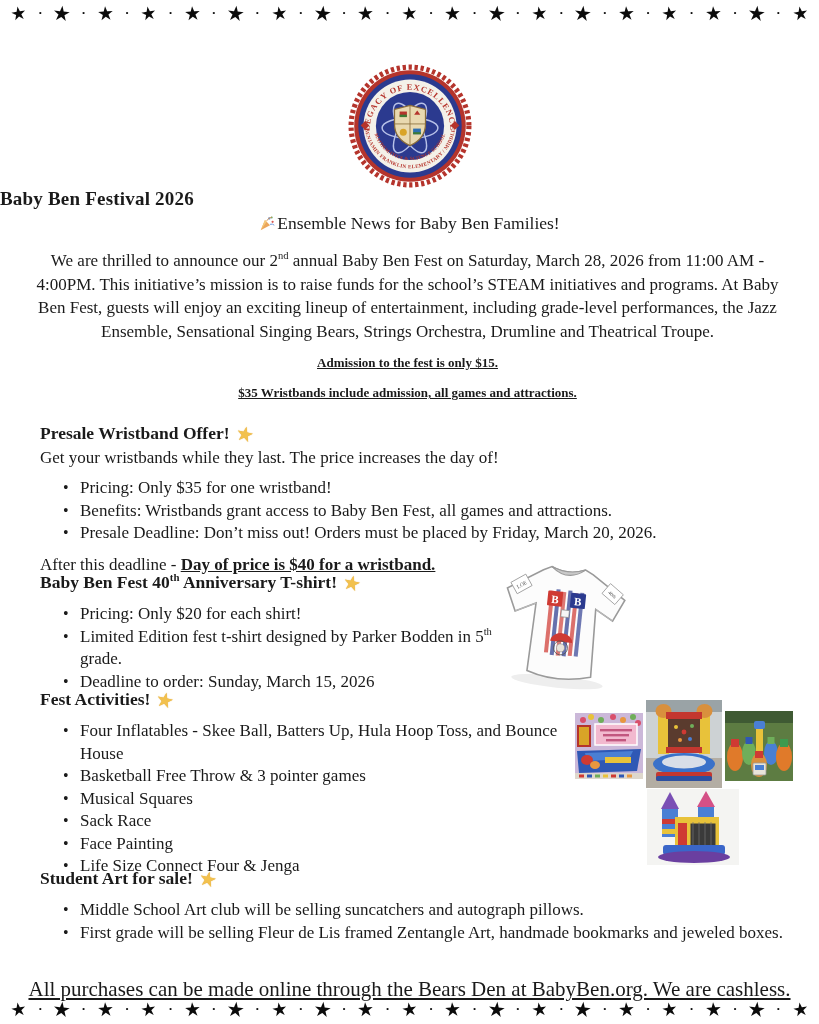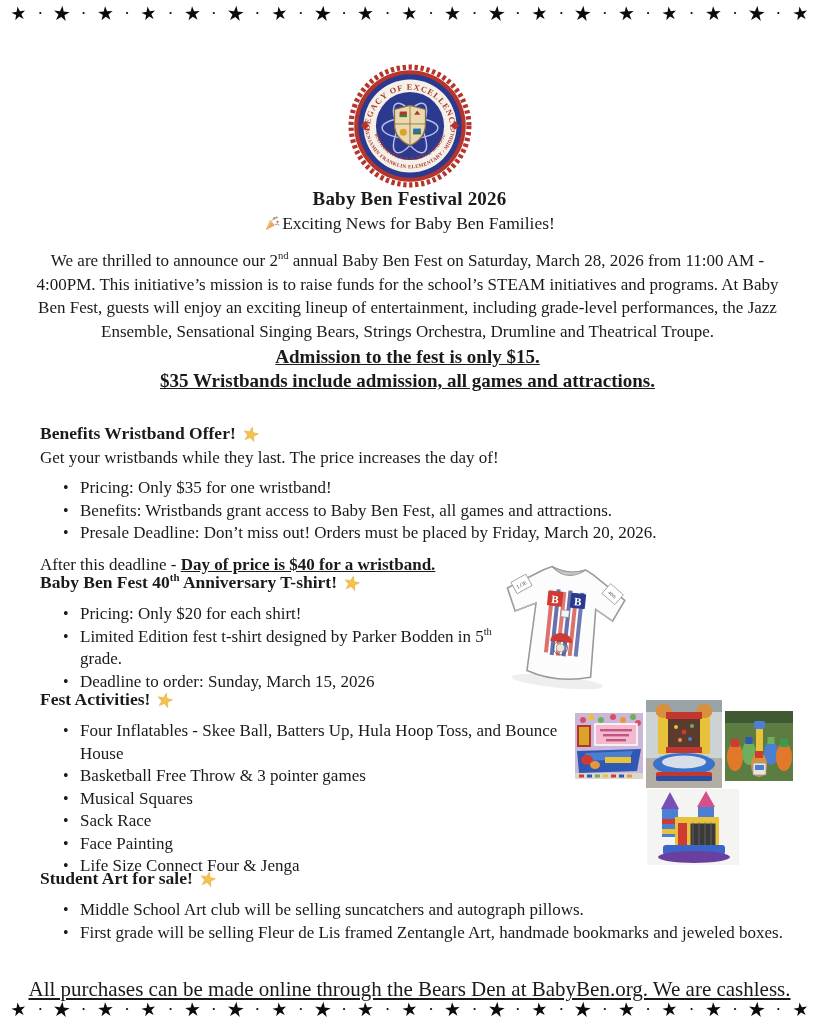--- a/index.html
+++ b/index.html
@@ -25,32 +25,32 @@
   .bstar:nth-child(4n+3){ transform:rotate(6deg) scale(1.08); }
   .bstar:nth-child(6n+1){ transform:rotate(-9deg) scale(0.95); }
   .bdot  { font-size:9px; color:#0b0b0b; line-height:1; }
 
   
   .seal { position:absolute; top:64px; left:50%; margin-left:-62px; width:124px; height:124px; }
 
   
   .title {
     position:absolute; top:188px; left:0; right:0;
-    text-align:center; font-weight:bold; font-size:19px; letter-spacing:0.2px;
+    text-align:left; font-weight:bold; font-size:19px; letter-spacing:0.2px;
   }
   .subtitle {
     position:absolute; top:213px; left:0; right:0;
     text-align:center; font-size:17.5px;
   }
   .popper-icon { display:inline-block; width:17px; height:17px; vertical-align:-3px; margin-right:1px; opacity:0.85; }
 
   
   .intro-block { position:absolute; top:249px; left:28px; right:32px; text-align:center; }
   .intro-text { font-size:17px; line-height:23.6px; }
-  .emph-line { font-size:19px; line-height:21px; font-weight:bold; text-decoration:underline; margin-top:3px; }
+  .emph-line { font-size:13px; line-height:21px; font-weight:bold; text-decoration:underline; margin-top:9px; }
 
   
   .section { position:absolute; left:40px; font-size:17px; }
   .sec-presale    { top:421px; right:30px; }
   .sec-tshirt     { top:570px; width:480px; }
   .sec-activities { top:687px; width:545px; }
   .sec-art        { top:866px; right:28px; }
 
   .sec-heading { font-weight:bold; font-size:17.5px; line-height:24px; }
   .hstar {
@@ -170,31 +170,31 @@
   <div class="title">Baby Ben Festival 2026</div>
   <div class="subtitle">
     <svg class="popper-icon" viewBox="0 0 20 20">
       <path d="M2 18 L7 6 L13 12 Z" fill="#e8973f"></path>
       <path d="M2 18 L7 6 L9 8 Z" fill="#f3c063"></path>
       <circle cx="12" cy="4" r="1.4" fill="#4a7fd4"></circle>
       <circle cx="16" cy="8" r="1.3" fill="#cf3a33"></circle>
       <circle cx="15" cy="3" r="1.1" fill="#3d9a4e"></circle>
       <path d="M13 11 Q16 10 18 12" stroke="#4a7fd4" stroke-width="1.1" fill="none"></path>
       <path d="M9 7 Q11 3 15 2.5" stroke="#cf8233" stroke-width="1.1" fill="none"></path>
-    </svg><span>Exciting News for Baby Ben Families!</span>
+    </svg><span>Ensemble News for Baby Ben Families!</span>
   </div>
 
   <div class="intro-block">
     <p class="intro-text"><span>We are thrilled to announce our 2</span><sup class="frac">nd</sup><span> annual Baby Ben Fest on Saturday, March 28, 2026 from 11:00 AM - 4:00PM. This initiative’s mission is to raise funds for the school’s STEAM initiatives and programs. At Baby Ben Fest, guests will enjoy an exciting lineup of entertainment, including grade-level performances, the Jazz Ensemble, Sensational Singing Bears, Strings Orchestra, Drumline and Theatrical Troupe.</span></p>
     <p class="emph-line">Admission to the fest is only $15.</p>
     <p class="emph-line">$35 Wristbands include admission, all games and attractions.</p>
   </div>
 
   <div class="section sec-presale">
-    <div class="sec-heading"><span>Benefits Wristband Offer!</span><span class="hstar">★</span></div>
+    <div class="sec-heading"><span>Presale Wristband Offer!</span><span class="hstar">★</span></div>
     <div class="sec-lede">Get your wristbands while they last. The price increases the day of!</div>
     <ul class="flyer-list">
       <li>Pricing: Only $35 for one wristband!</li>
       <li>Benefits: Wristbands grant access to Baby Ben Fest, all games and attractions.</li>
       <li>Presale Deadline: Don’t miss out! Orders must be placed by Friday, March 20, 2026.</li>
     </ul>
     <div class="after-line"><span>After this deadline - </span><b>Day of price is $40 for a wristband.</b></div>
   </div>
 
   <div class="section sec-tshirt">

